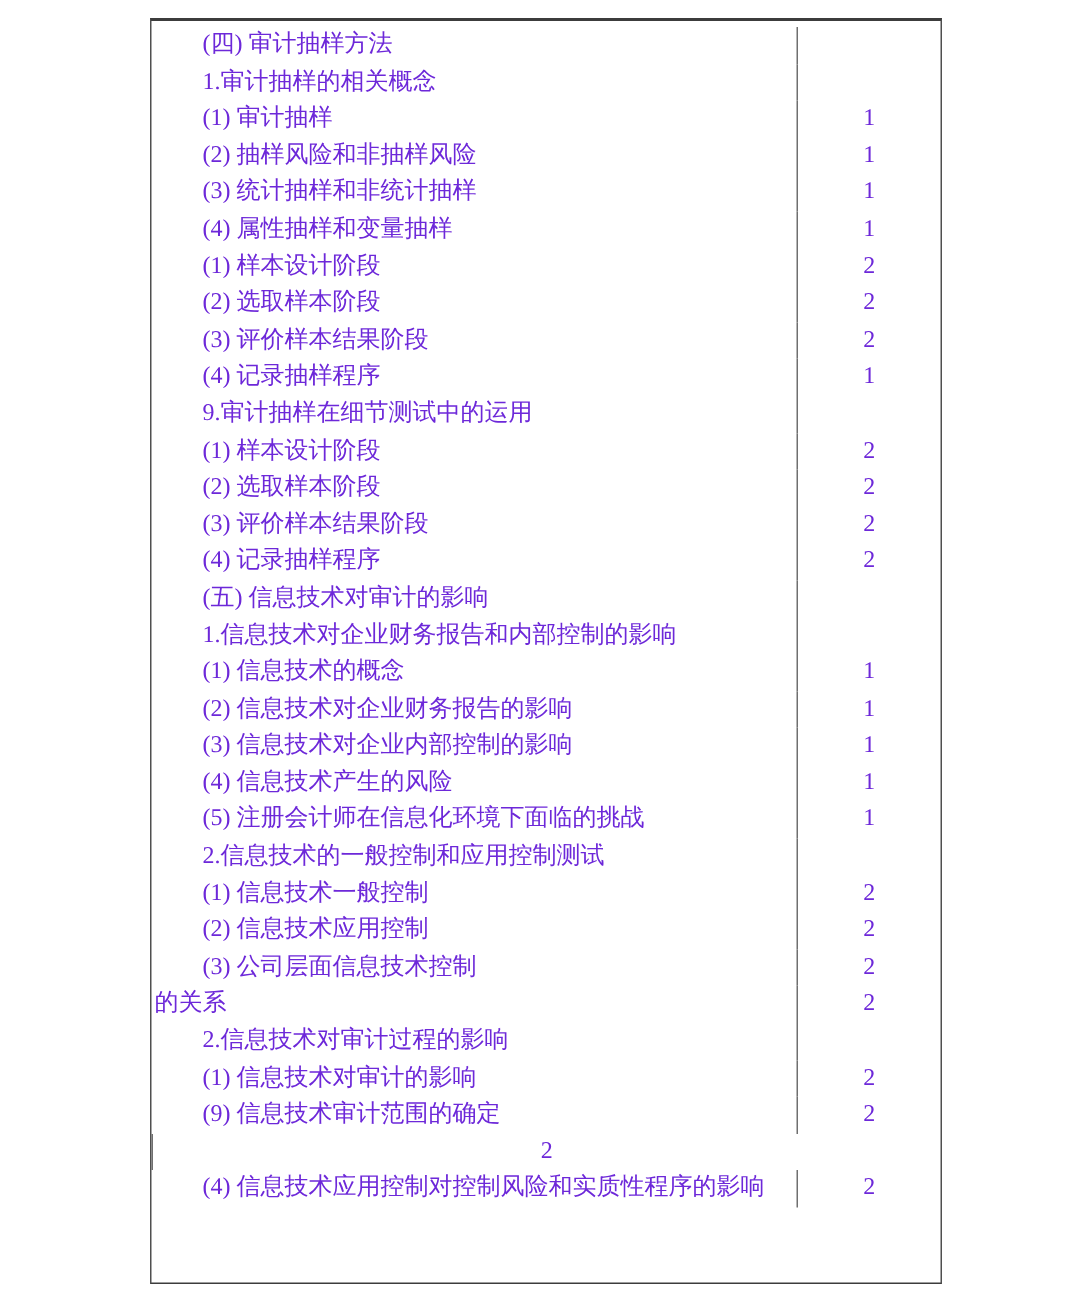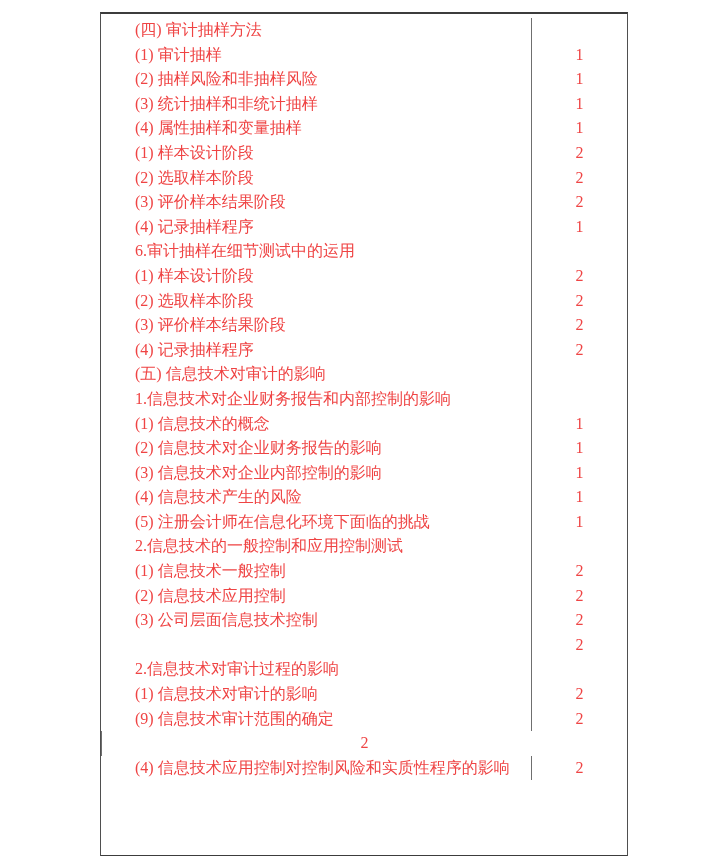--- a/index.html
+++ b/index.html
@@ -7,21 +7,21 @@
     padding: 0;
     background: #ffffff;
   }
   .page {
     position: relative;
     width: 718px;
     height: 856px;
     background: #ffffff;
     overflow: hidden;
     font-family: "Liberation Serif", "DejaVu Serif", serif;
-    color: #ef4444;
+    color: #6d28d9;
   }
   .audit-table {
     position: absolute;
     left: 100px;
     top: 12px;
     width: 528px;
     height: 845px;
     box-sizing: border-box;
     border-left: 1px solid #4f4f4f;
     border-right: 1px solid #4f4f4f;
@@ -67,20 +67,23 @@
 
 <div class="page">
   <div class="audit-table">
       <div class="t-row">
         <div class="cell-text">
           <span class="ln indent">(四) 审计抽样方法</span>
         </div>
         <div class="cell-score"></div>
       </div>
       <div class="t-row">
+        <div class="cell-text">
+          <span class="ln indent">1.审计抽样的相关概念</span>
+        </div>
         <div class="cell-score"></div>
       </div>
       <div class="t-row">
         <div class="cell-text">
           <span class="ln indent">(1) 审计抽样</span>
         </div>
         <div class="cell-score">1</div>
       </div>
       <div class="t-row">
         <div class="cell-text">
@@ -119,21 +122,21 @@
         <div class="cell-score">2</div>
       </div>
       <div class="t-row">
         <div class="cell-text">
           <span class="ln indent">(4) 记录抽样程序</span>
         </div>
         <div class="cell-score">1</div>
       </div>
       <div class="t-row">
         <div class="cell-text">
-          <span class="ln indent">6.审计抽样在细节测试中的运用</span>
+          <span class="ln indent">9.审计抽样在细节测试中的运用</span>
         </div>
         <div class="cell-score"></div>
       </div>
       <div class="t-row">
         <div class="cell-text">
           <span class="ln indent">(1) 样本设计阶段</span>
         </div>
         <div class="cell-score">2</div>
       </div>
       <div class="t-row">
@@ -215,20 +218,21 @@
         <div class="cell-score">2</div>
       </div>
       <div class="t-row">
         <div class="cell-text">
           <span class="ln indent">(3) 公司层面信息技术控制</span>
         </div>
         <div class="cell-score">2</div>
       </div>
       <div class="t-row">
         <div class="cell-text">
+          <span class="ln">的关系</span>
         </div>
         <div class="cell-score">2</div>
       </div>
       <div class="t-row">
         <div class="cell-text">
           <span class="ln indent">2.信息技术对审计过程的影响</span>
         </div>
         <div class="cell-score"></div>
       </div>
       <div class="t-row">

